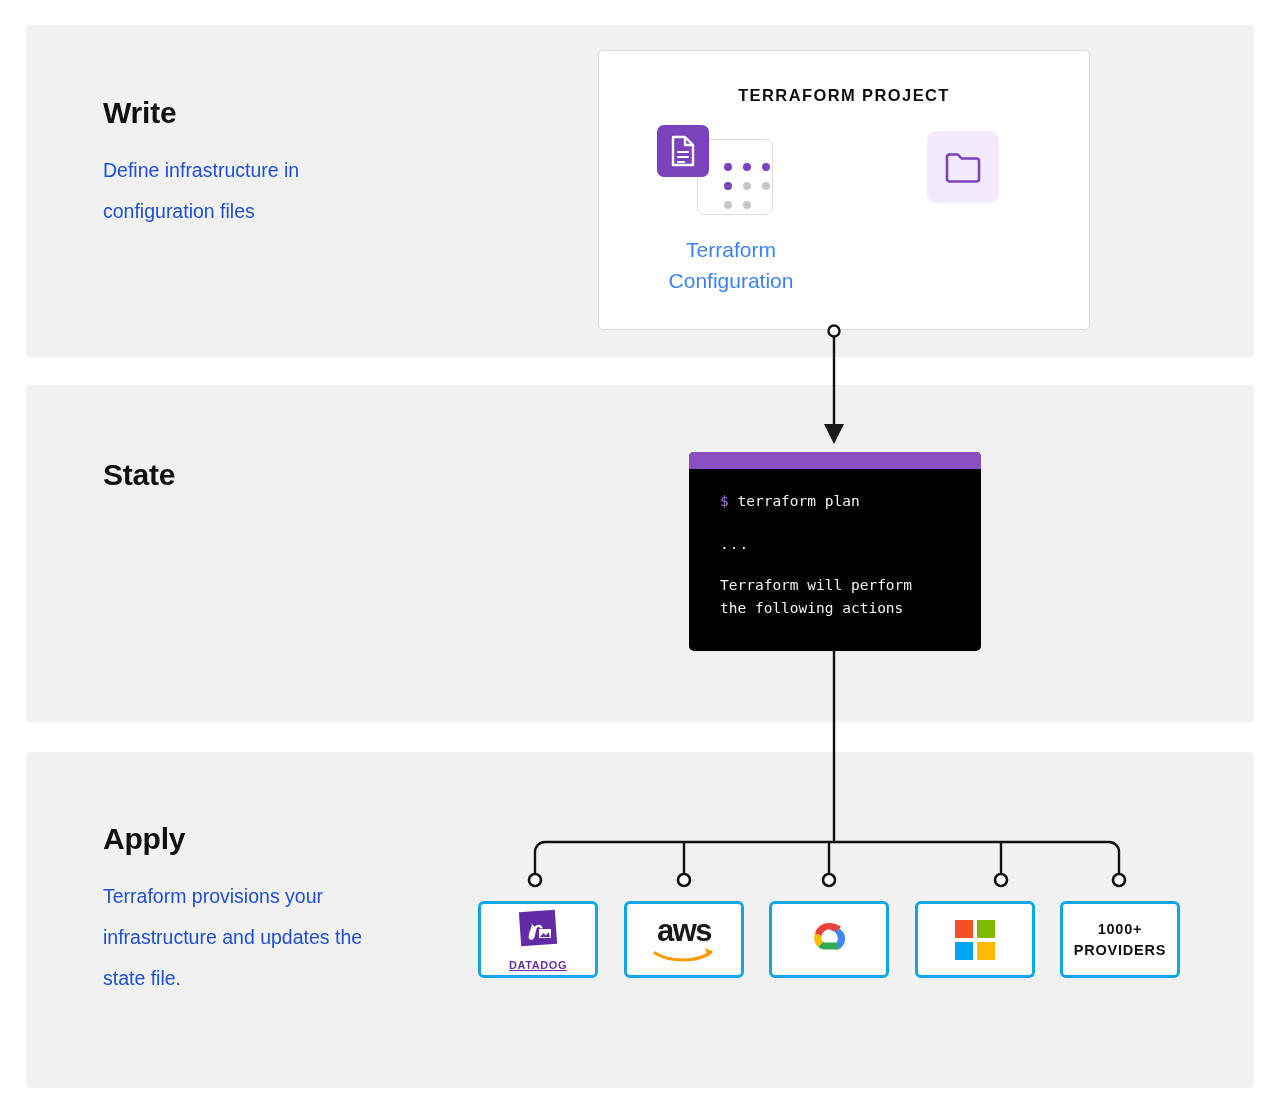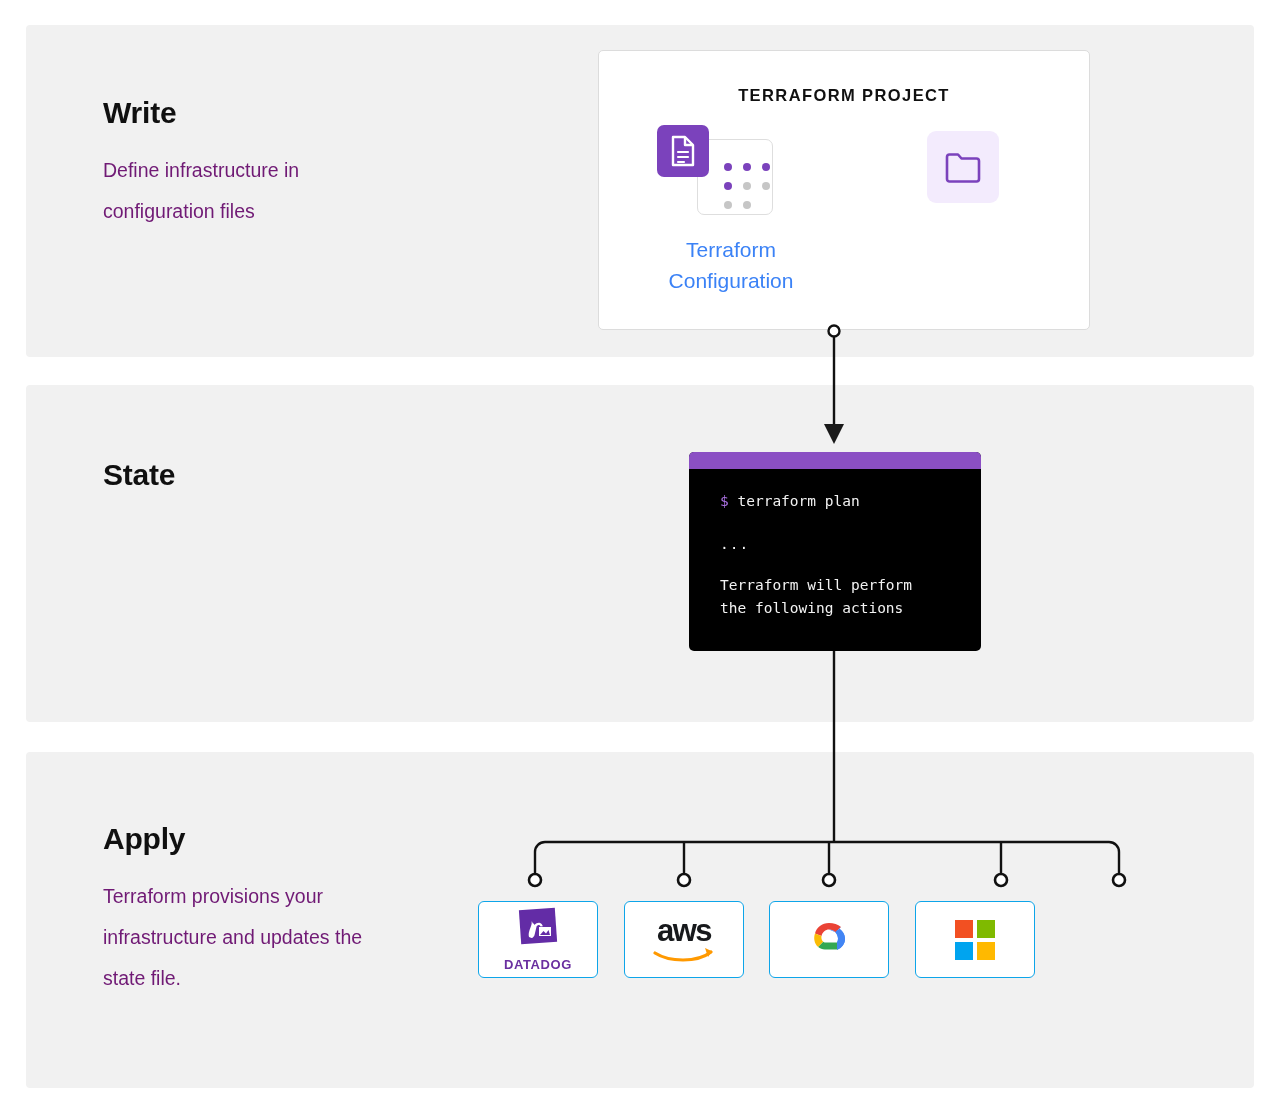--- a/index.html
+++ b/index.html
@@ -26,21 +26,21 @@
     font-size: 30px;
     font-weight: 600;
     color: #101010;
     letter-spacing: -0.2px;
     white-space: nowrap;
   }
   .step-desc {
     position: absolute;
     font-size: 19.5px;
     line-height: 41px;
-    color: #701a75;
+    color: #1d4ed8;
     width: 285px;
     font-weight: 400;
   }
 
   #title-write { left: 103px; top: 96px; }
   #desc-write  { left: 103px; top: 150px; }
   #title-plan  { left: 103px; top: 458px; }
   #desc-plan   { left: 103px; top: 512px; }
   #title-apply { left: 103px; top: 822px; }
   #desc-apply  { left: 103px; top: 876px; }
@@ -132,21 +132,21 @@
 
   
   #wires { position: absolute; left: 0; top: 0; width: 1280px; height: 1113px; pointer-events: none; }
 
   
   .provider {
     position: absolute;
     top: 901px;
     width: 120px; height: 77px;
     background: #ffffff;
-    border: 1px solid #0ea5e9;
+    border: 3px solid #0ea5e9;
     border-radius: 6px;
     display: flex; align-items: center; justify-content: center;
   }
   #provider-0 { left: 478px; }
   #provider-1 { left: 624px; }
   #provider-2 { left: 769px; }
   #provider-3 { left: 915px; }
   #provider-4 { left: 1060px; }
 
   #provider-text {
@@ -161,22 +161,22 @@
 
   .aws-wrap { display:flex; flex-direction:column; align-items:center; }
   .aws-word {
     font-family: "Liberation Sans", sans-serif;
     font-size: 31px; font-weight: 700; color: #17191c;
     letter-spacing: -1.5px; line-height: 28px;
   }
 
   .dd-wrap { display:flex; flex-direction:column; align-items:center; }
   .dd-word {
-    font-size: 13px; font-weight: 700; letter-spacing: 0.6px;
-    color: #6a2fa0; margin-top: 8px;
+    font-size: 11px; font-weight: 700; letter-spacing: 0.6px;
+    color: #6a2fa0; margin-top: 8px; text-decoration: underline;
   }
 
   .ms-grid {
     width: 40px; height: 40px;
     display: grid; grid-template-columns: 18px 18px; grid-template-rows: 18px 18px;
     gap: 4px;
   }
   .ms-grid span { display:block; }
 </style>
 </head>
@@ -281,20 +281,24 @@
 
   <div class="provider" id="provider-3">
     <div class="ms-grid">
       <span style="background:#f25022"></span>
       <span style="background:#7fba00"></span>
       <span style="background:#00a4ef"></span>
       <span style="background:#ffb900"></span>
     </div>
   </div>
 
+  <div class="provider" id="provider-4">
+    <div id="provider-text">1000+
+PROVIDERS</div>
+  </div>
 
   <svg id="wires" aria-hidden="true">
 
     <line x1="834" y1="331" x2="834" y2="428" stroke="#111111" stroke-width="2.4"></line>
     <circle cx="834" cy="331" r="5.5" fill="#ffffff" stroke="#111111" stroke-width="2.4"></circle>
     <path d="M824 424 L844 424 L834 444 Z" fill="#1a1a1a"></path>
 
     <line x1="834" y1="651" x2="834" y2="842" stroke="#111111" stroke-width="2.4"></line>
 
     <path d="M535 878 L535 852 A10 10 0 0 1 545 842 L1109 842 A10 10 0 0 1 1119 852 L1119 878" fill="none" stroke="#111111" stroke-width="2.4"></path>

